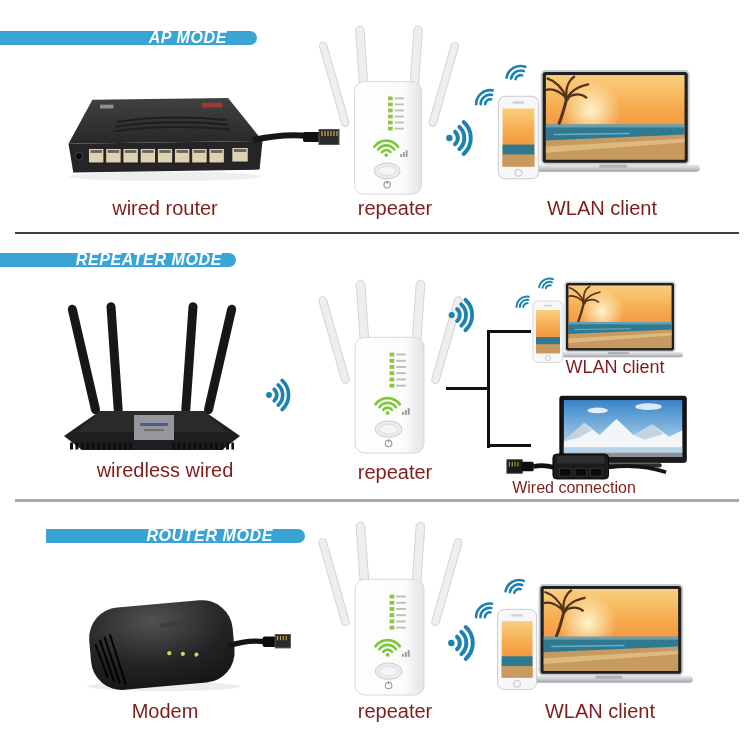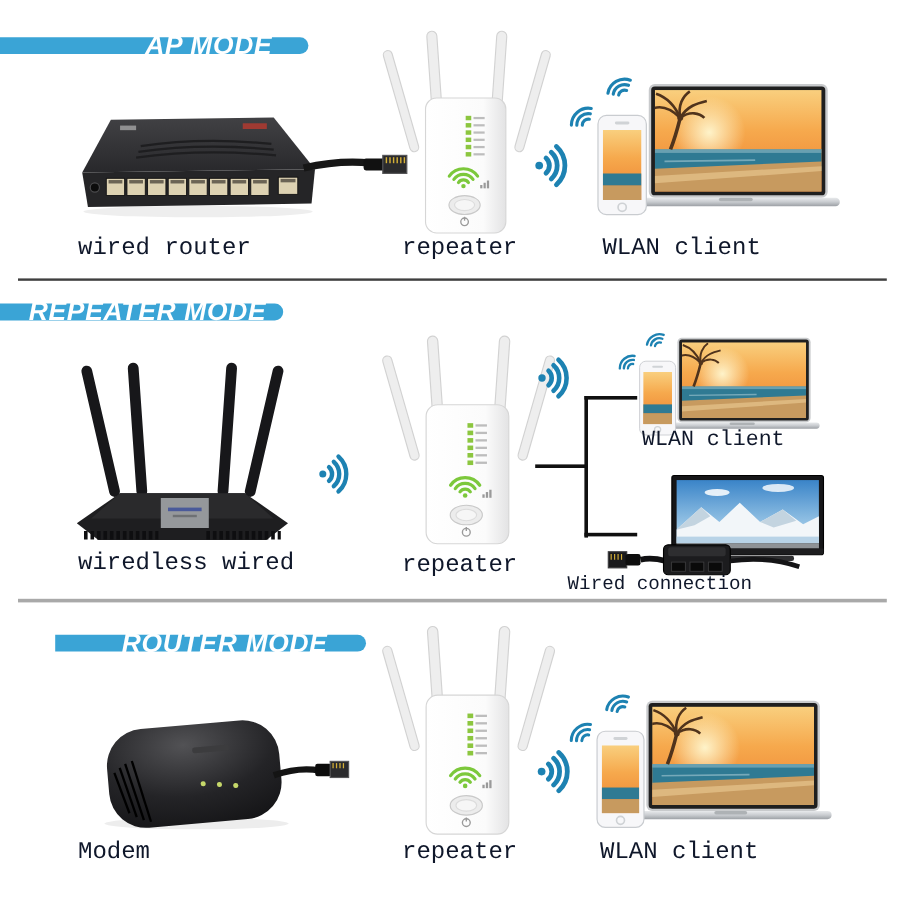--- a/index.html
+++ b/index.html
@@ -2,23 +2,23 @@
 <html><head>
 <meta charset="utf-8">
 <style>
   html,body{margin:0;padding:0;background:#fff;}
   .canvas{position:relative;width:750px;height:750px;background:#ffffff;overflow:hidden;
           font-family:"Liberation Sans",sans-serif;}
   .abs{position:absolute;}
   svg.abs{overflow:visible;display:block;}
   .mode-banner{position:absolute;left:0;height:14px;background:#3aa4d6;color:#fff;
                border-radius:0 16px 16px 0;display:flex;align-items:center;justify-content:flex-end;
-               font-style:italic;font-weight:bold;font-size:22px;letter-spacing:.6px;
+               font-style:italic;font-weight:bold;font-size:16px;letter-spacing:.6px;
                font-family:"Liberation Sans",sans-serif;}
-  .dev-label{position:absolute;color:#0f172a;font-size:20px;line-height:1.1;font-family:Liberation Mono, monospace;}
+  .dev-label{position:absolute;color:#7f1d1d;text-align:center;font-size:20px;line-height:1.1;}
   .dev-label.small{font-size:16px;}
   .dev-label.mid{font-size:18px;}
   .divider{position:absolute;left:15px;right:11px;}
   .divider.dark{height:2px;background:#3f3f3f;}
   .divider.gray{height:3px;background:#a9a9a9;}
   .bracket{position:absolute;background:#101010;}
 </style>
 </head>
 <body>
 
@@ -339,21 +339,21 @@
       <use href="#sym-client"></use>
     </svg>
   <div class="dev-label mid" style="left:535px;top:358px;width:160px;">WLAN client</div>
 
   <svg class="abs" style="left:558px;top:396px;width:132px;height:76px" viewBox="0 0 140 80">
       <use href="#sym-tv"></use>
     </svg>
   <svg class="abs" style="left:505px;top:450px;width:163px;height:33px" viewBox="0 0 170 34">
       <use href="#sym-adapter"></use>
     </svg>
-  <div class="dev-label small" style="left:473px;top:479px;width:180px;">Wired connection</div>
+  <div class="dev-label small" style="left:484px;top:479px;width:180px;">Wired connection</div>
 
   <div class="dev-label" style="left:65px;top:459px;width:200px;">wiredless wired</div>
   <div class="dev-label" style="left:335px;top:461px;width:120px;">repeater</div>
 
   <div class="divider gray" style="top:499px;"></div>
 
   <div class="mode-banner" style="top:529px;width:227px;padding-right:32px;margin-left:46px;">ROUTER MODE</div>
 
   <svg class="abs" style="left:72px;top:598px;width:222px;height:96px" viewBox="0 0 230 100">
       <use href="#sym-modem"></use>

